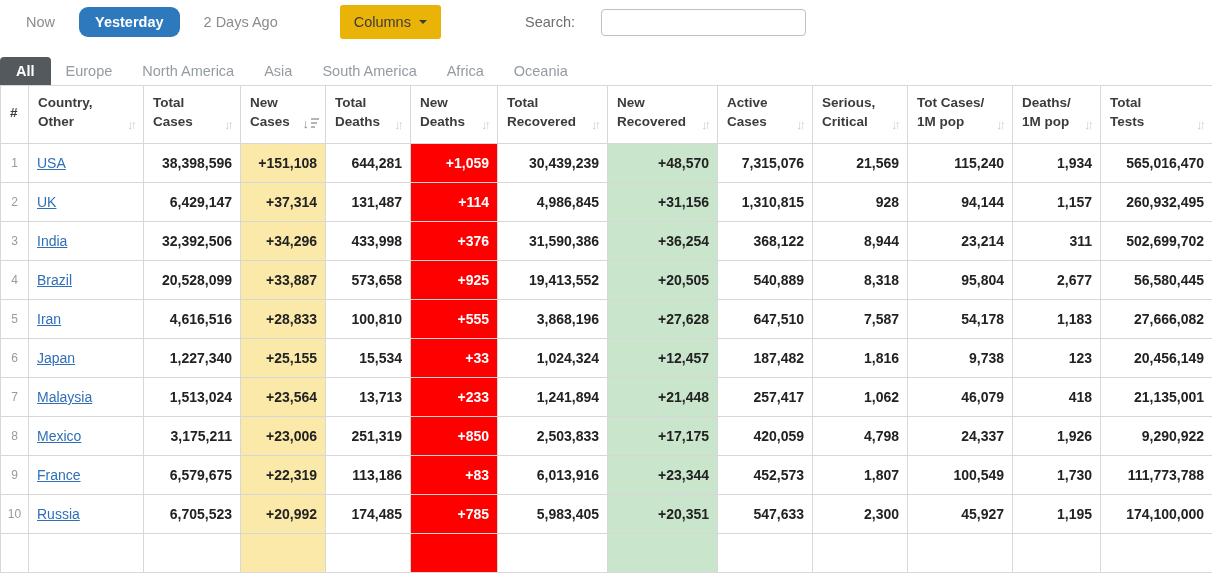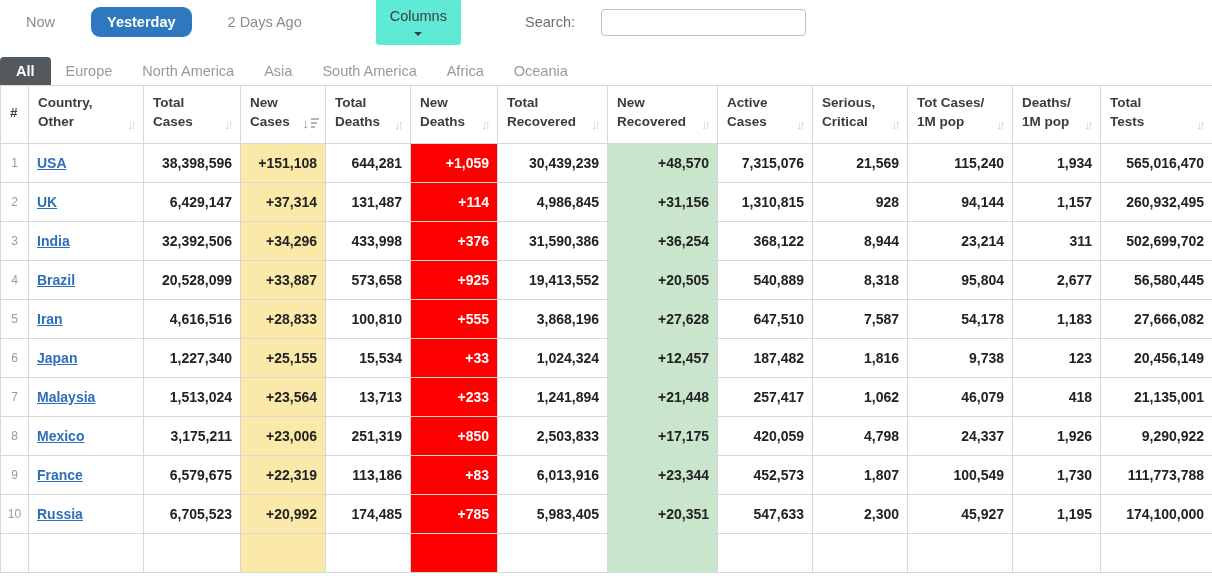--- a/index.html
+++ b/index.html
@@ -3,35 +3,34 @@
 <meta charset="utf-8">
 <style>
   * { box-sizing: border-box; margin: 0; padding: 0; }
   html, body {
     width: 1212px; height: 576px; overflow: hidden;
     background: #fff;
     font-family: "Liberation Sans", "DejaVu Sans", sans-serif;
     color: #333;
   }
   
-  .topbar { display: flex; align-items: center; padding: 8px 12px 8px 14px; height: 44px; gap: 12px; }
+  .topbar { display: flex; align-items: center; padding: 8px 12px 8px 14px; height: 44px; }
   .time-filter {
     color: #8b8b8b; font-size: 14.5px; padding: 7px 12px; margin-right: 12px;
     cursor: pointer; white-space: nowrap;
   }
   .time-filter.active {
     background: var(--accent-blue); color: #fff; border-radius: 9px;
     padding: 7px 16px; font-weight: bold;
   }
   .columns-btn {
-    margin-left: 38px; background: #5eead4; border: 0; border-radius: 3px;
+    margin-left: 38px; background: #eab308; border: 0; border-radius: 3px;
     padding: 9px 14px; font-size: 14.5px; color: #3c3c3c;
     display: inline-flex; align-items: center; gap: 8px; cursor: pointer;
     font-family: inherit;
-    flex-direction: column;
   }
   .caret {
     width: 0; height: 0; display: inline-block;
     border-left: 4px solid transparent; border-right: 4px solid transparent;
     border-top: 4px solid #3c3c3c;
   }
   .search-wrap { margin-left: auto; margin-right: 394px; display: flex; align-items: center; }
   .search-wrap label { color: #6e6e6e; font-size: 14.5px; margin-right: 26px; }
   .search-wrap input {
     width: 205px; height: 27px; border: 1px solid #bfbfbf; border-radius: 4px;
@@ -59,21 +58,21 @@
   .icon-desc .arrow { color: #8a8a8a; font-size: 13px; font-weight: normal; }
   .bars { display: inline-flex; flex-direction: column; gap: 2px; align-items: flex-start; margin-bottom: 3px; }
   .bars i { display: block; height: 2px; background: #b5b5b5; }
   .bars i:nth-child(1) { width: 8px; } .bars i:nth-child(2) { width: 6px; } .bars i:nth-child(3) { width: 4px; }
   tbody td {
     height: 39px; padding: 0 8px; font-size: 14px; font-weight: bold;
     color: #222; text-align: right;
   }
   td.rank { color: #9a9a9a; font-size: 12px; font-weight: normal; text-align: center; padding: 0 2px; }
   td.country { text-align: left; }
-  a.country-link { color: var(--link-blue); font-weight: bold; text-decoration: underline; cursor: pointer; margin-top: 28px; }
+  a.country-link { color: var(--link-blue); font-weight: normal; text-decoration: underline; cursor: pointer; margin-top: 28px; }
   tr.world-row td { background: var(--world-gray); font-weight: normal; color: #333; height: 36px; font-size: 14.5px; }
   tr.world-row td.rank { background: #d8d8d8; }
   td.c-yellow { background: var(--yellow); }
   td.c-red { background: var(--red); color: #fff; }
   td.c-green { background: var(--green); }
 </style>
 </head>
 <body>
 
 <div class="topbar">

